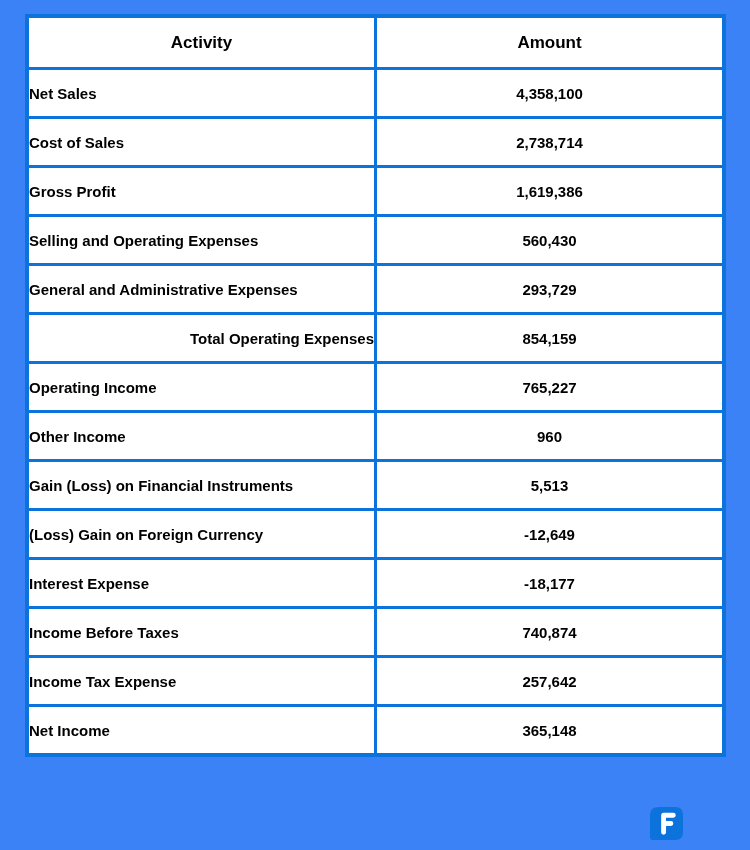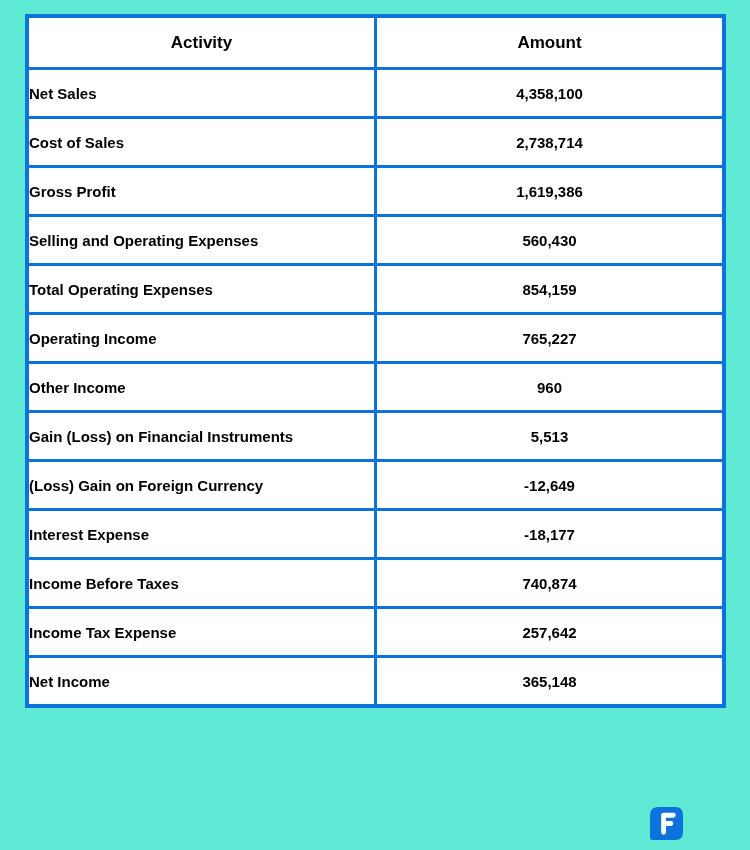--- a/index.html
+++ b/index.html
@@ -6,21 +6,21 @@
     margin: 0;
     padding: 0;
     background: #ffffff;
     font-family: "Liberation Sans", sans-serif;
     color: #000000;
   }
   .sheet {
     position: relative;
     width: 750px;
     height: 850px;
-    background: #5eead4;
+    background: #3b82f6;
     overflow: hidden;
   }
   table.statement {
     position: absolute;
     left: 25px;
     top: 14px;
     width: 701px;
     border-collapse: collapse;
     table-layout: fixed;
     border: 4px solid #0d73dc;
@@ -40,21 +40,21 @@
   }
   td.label-cell {
     height: 46px;
     font-size: 15px;
     font-weight: bold;
     text-align: left;
     padding-left: 13px;
     padding-right: 8px;
   }
   td.label-cell.center {
-    text-align: left;
+    text-align: right;
     padding-left: 0;
   }
   td.amount-cell {
     height: 46px;
     font-size: 15px;
     font-weight: bold;
     text-align: center;
   }
   td.amount-cell.bold {
     font-weight: bold;
@@ -103,20 +103,24 @@
       </tr>
       <tr>
         <td class="label-cell">Gross Profit</td>
         <td class="amount-cell bold">1,619,386</td>
       </tr>
       <tr>
         <td class="label-cell">Selling and Operating Expenses</td>
         <td class="amount-cell">560,430</td>
       </tr>
       <tr>
+        <td class="label-cell">General and Administrative Expenses</td>
+        <td class="amount-cell">293,729</td>
+      </tr>
+      <tr>
         <td class="label-cell center">Total Operating Expenses</td>
         <td class="amount-cell bold">854,159</td>
       </tr>
       <tr>
         <td class="label-cell">Operating Income</td>
         <td class="amount-cell bold">765,227</td>
       </tr>
       <tr>
         <td class="label-cell">Other Income</td>
         <td class="amount-cell">960</td>

